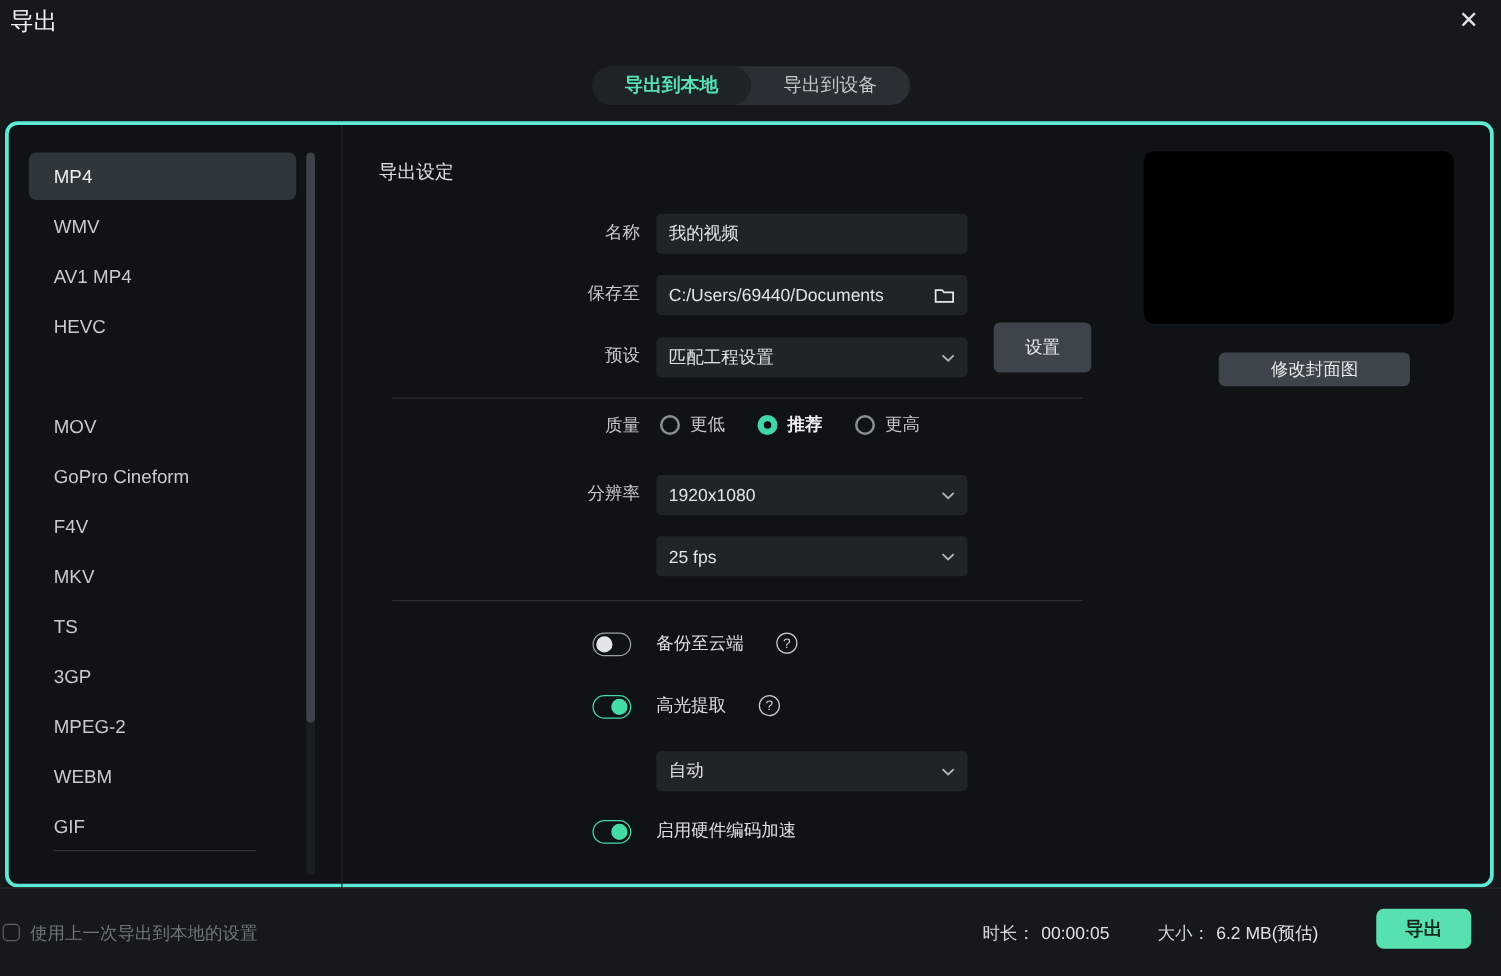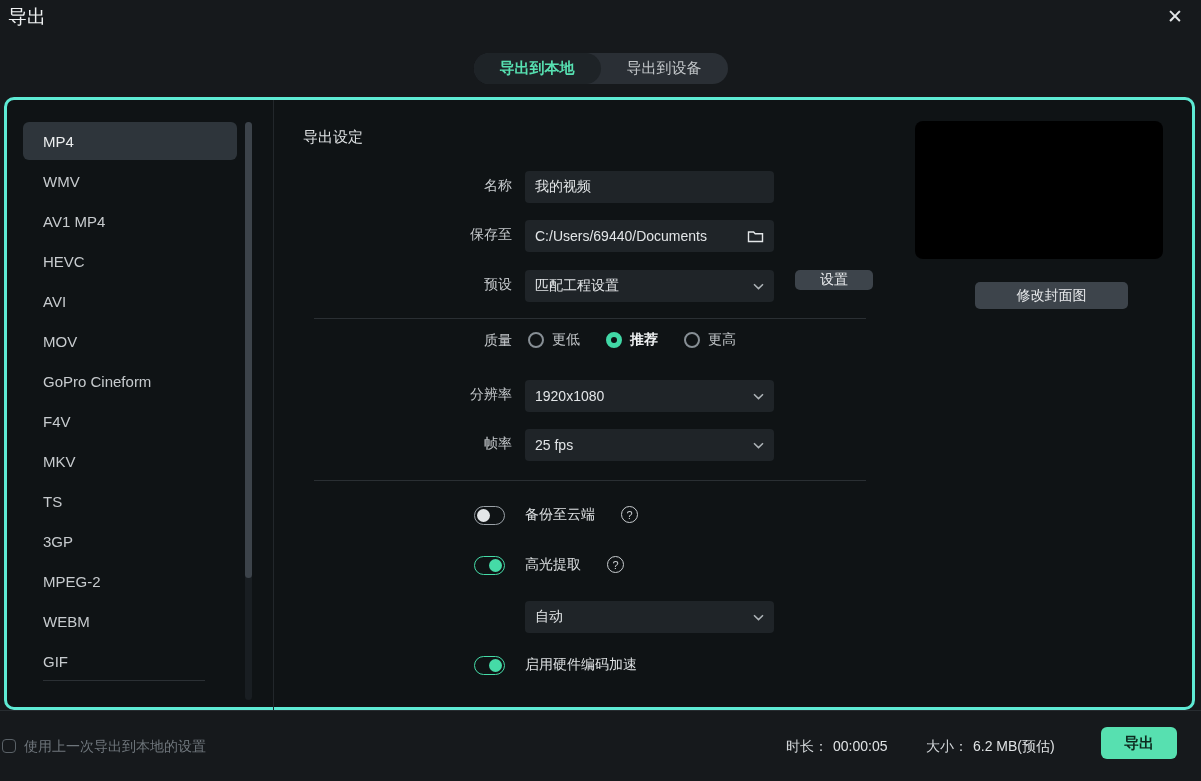--- a/index.html
+++ b/index.html
@@ -79,21 +79,20 @@
   <div class="tab active">导出到本地</div>
   <div class="tab">导出到设备</div>
 </div>
 
 <div class="panel">
 
   <div class="fmt-item selected" style="top:22px">MP4</div>
   <div class="fmt-item" style="top:62px">WMV</div>
   <div class="fmt-item" style="top:102px">AV1 MP4</div>
   <div class="fmt-item" style="top:142px">HEVC</div>
-  <div class="fmt-item" style="top:182px">AVI</div>
   <div class="fmt-item" style="top:222px">MOV</div>
   <div class="fmt-item" style="top:262px">GoPro Cineform</div>
   <div class="fmt-item" style="top:302px">F4V</div>
   <div class="fmt-item" style="top:342px">MKV</div>
   <div class="fmt-item" style="top:382px">TS</div>
   <div class="fmt-item" style="top:422px">3GP</div>
   <div class="fmt-item" style="top:462px">MPEG-2</div>
   <div class="fmt-item" style="top:502px">WEBM</div>
   <div class="fmt-item" style="top:542px">GIF</div>
   <div class="sidebar-bottom-divider"></div>
@@ -120,21 +119,21 @@
 
   <div class="form-label" style="top:170px">预设</div>
   <div class="field" style="top:170px">
     <span>匹配工程设置</span>
     <span class="chev">
       <svg width="11" height="7" viewBox="0 0 11 7" fill="none" stroke="#aeb4b8" stroke-width="1.5">
           <path d="M1 1.3 L5.5 5.6 L10 1.3"></path>
         </svg>
     </span>
   </div>
-  <div class="btn-gray" style="left:788px;top:170px;width:78px;height:20px">设置</div>
+  <div class="btn-gray" style="left:788px;top:158px;width:78px;height:40px">设置</div>
 
   <div class="h-divider" style="top:218px"></div>
 
   <div class="form-label" style="top:231px;line-height:18px">质量</div>
   <div class="radio-row" style="left:521px;top:231px">
     <span class="radio"></span>
     <span class="radio-label">更低</span>
     <span class="radio selected"></span>
     <span class="radio-label selected">推荐</span>
     <span class="radio"></span>
@@ -144,21 +143,20 @@
   <div class="form-label" style="top:280px">分辨率</div>
   <div class="field" style="top:280px">
     <span>1920x1080</span>
     <span class="chev">
       <svg width="11" height="7" viewBox="0 0 11 7" fill="none" stroke="#aeb4b8" stroke-width="1.5">
           <path d="M1 1.3 L5.5 5.6 L10 1.3"></path>
         </svg>
     </span>
   </div>
 
-  <div class="form-label" style="top:329px">帧率</div>
   <div class="field" style="top:329px">
     <span>25 fps</span>
     <span class="chev">
       <svg width="11" height="7" viewBox="0 0 11 7" fill="none" stroke="#aeb4b8" stroke-width="1.5">
           <path d="M1 1.3 L5.5 5.6 L10 1.3"></path>
         </svg>
     </span>
   </div>
 
   <div class="h-divider" style="top:380px"></div>

